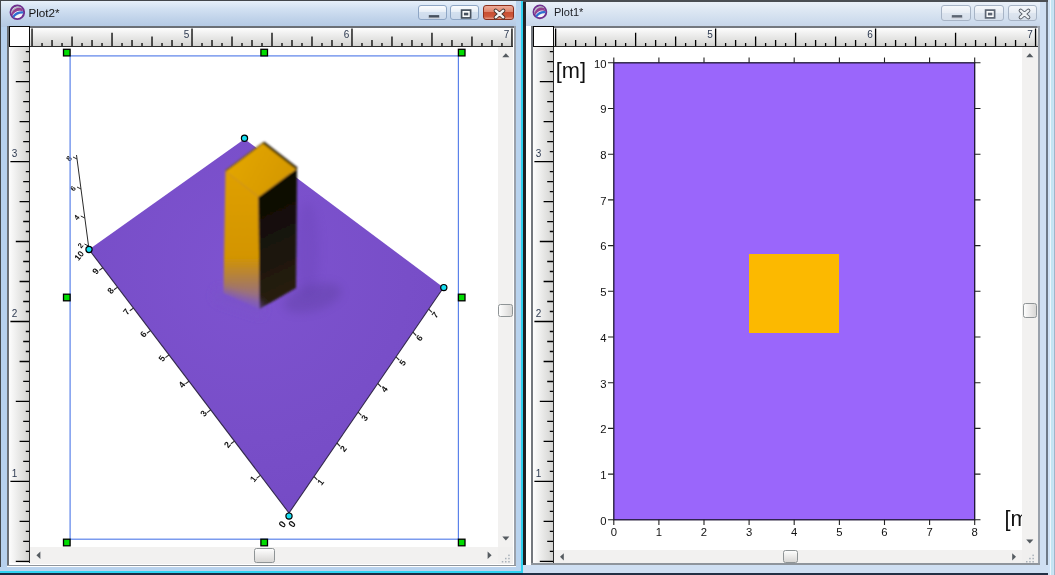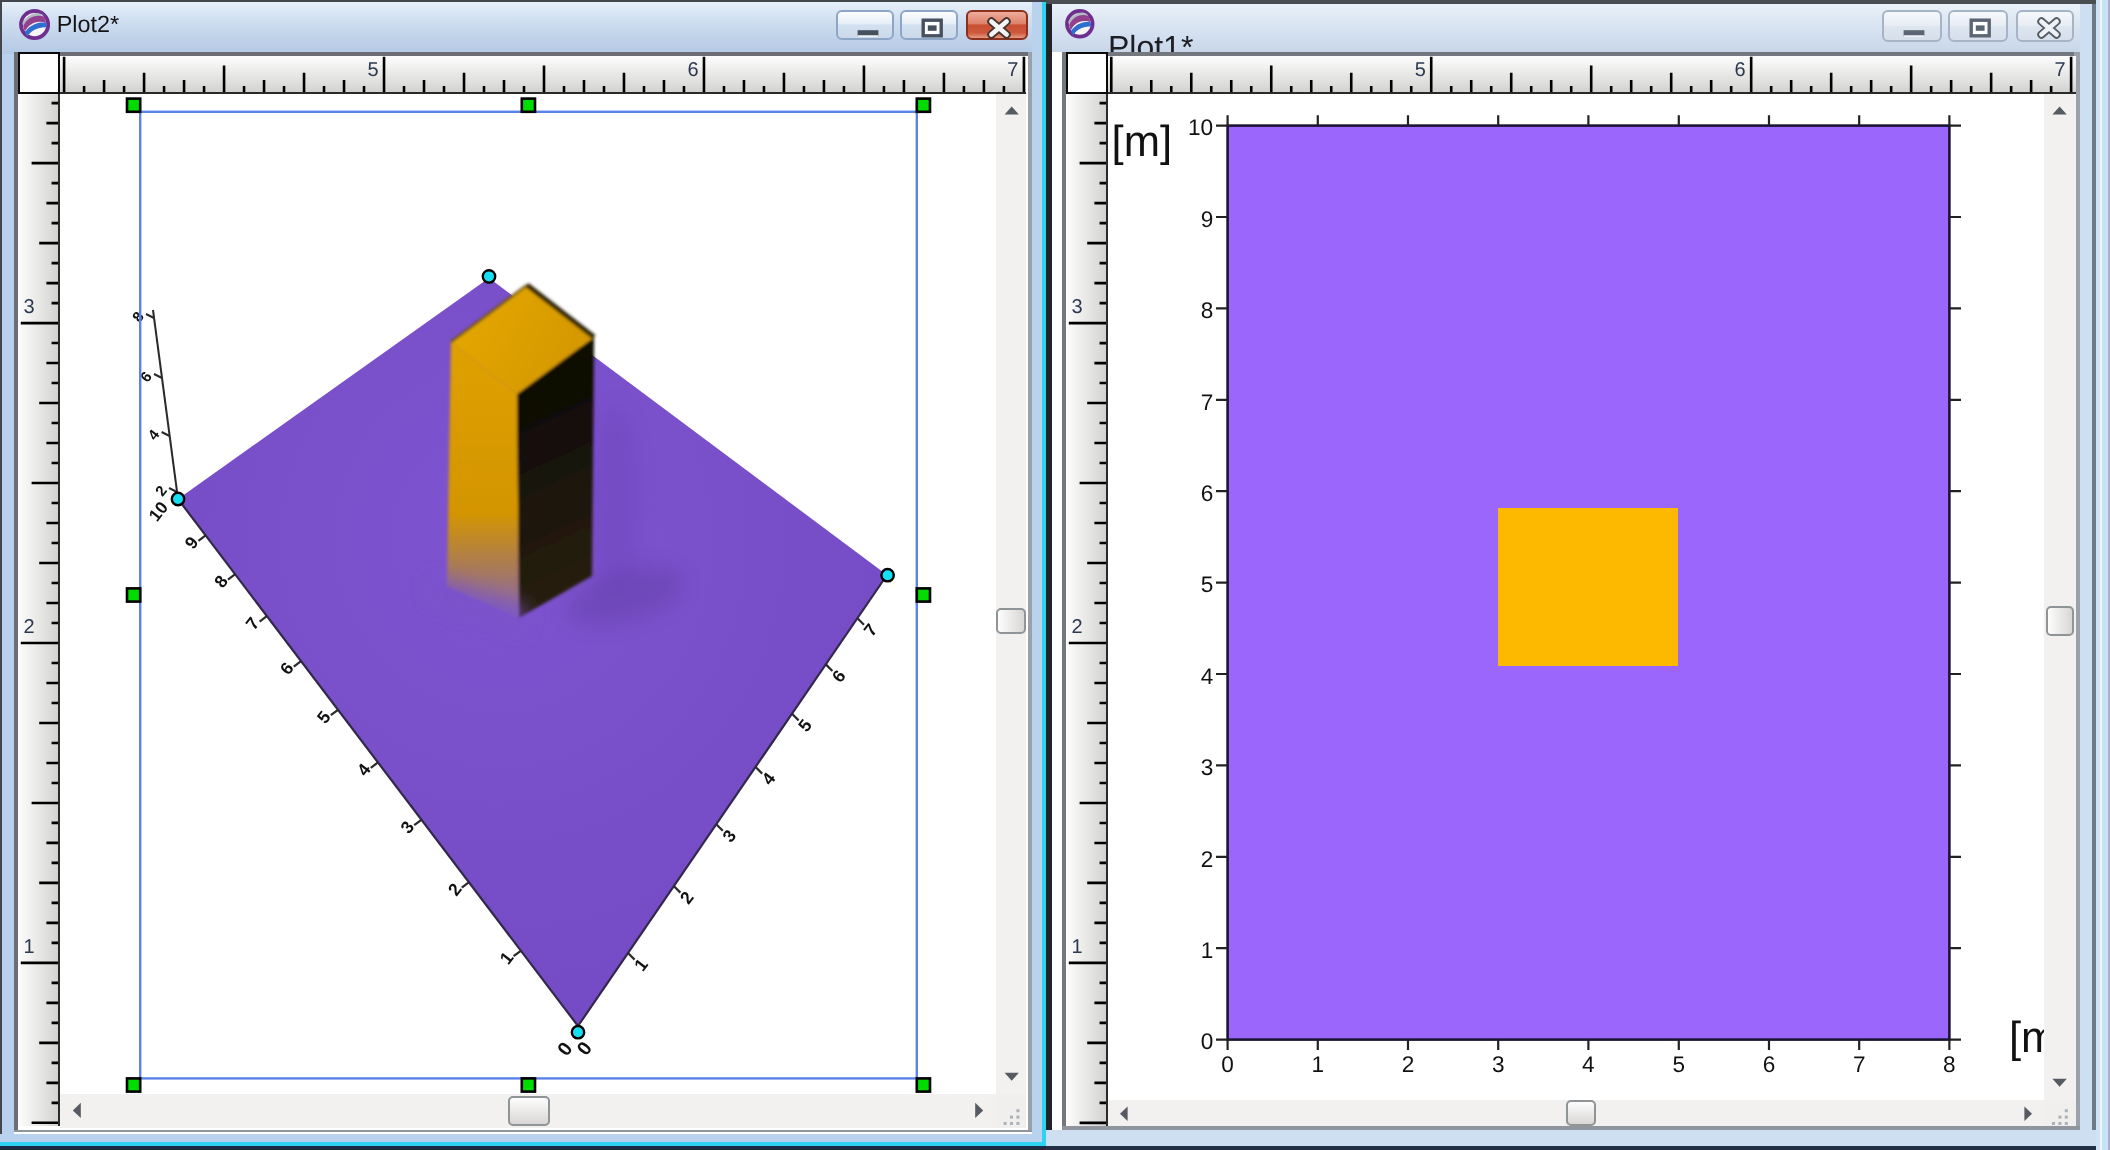--- a/index.html
+++ b/index.html
@@ -92,21 +92,21 @@
 <div class="abs" style="left:0;top:0;width:525px;height:1.6px;background:#4a4e53"></div>
 <div class="abs" style="left:3.2px;top:1.6px;width:521.8px;height:24.8px;background:linear-gradient(#eaf1f9,#dde7f3 35%,#cfddee 75%,#c8d6e9)"></div>
 <svg width="15.8" height="15.8" viewBox="-7.9 -7.9 15.8 15.8" style="position:absolute;left:9.899999999999954px;top:3.9000000000000004px">
 <circle cx="0" cy="0" r="6.4" fill="#f7f5f8" stroke="#6f2f8f" stroke-width="1.9"></circle>
 <g transform="rotate(-18)">
 <path d="M-5.2 -2.6 C -2 -6, 3 -6.2, 5.0 -3.4 L 5.2 -1.6 C 2 -4.6, -2 -4.4, -5.1000000000000005 -0.8 Z" fill="#b4bac4"></path>
 <path d="M-5.300000000000001 -1 C -2.5 -4.6, 2.5 -5, 5.4 -2.2 L 5.4 1 C 2 -2, -2.5 -1.4, -5.300000000000001 1.8 Z" fill="#93418f"></path>
 <path d="M-5.300000000000001 2 C -1.5 -1, 3 -0.6, 5.4 1 L 5.1000000000000005 3.2 C 1.5 1.6, -2.5 2.2, -5.0 4.6 Z" fill="#2f6fd0"></path>
 </g>
 </svg>
-<div class="abs" style="left:31.4px;top:16px;font-size:16px;color:#1c1e24">Plot1*</div>
+<div class="abs" style="left:31.4px;top:6px;font-size:11px;color:#1c1e24">Plot1*</div>
 <div class="abs" style="left:418.7px;top:5.2px;width:29.6px;height:15.4px;border:1px solid #a7b4c6;border-radius:3px;background:linear-gradient(#f5f8fb,#e8edf4 48%,#dde5ef 52%,#d6dfeb)"><svg width="30" height="16" viewBox="0 0 30 16">
           <rect x="9.8" y="9.1" width="10.4" height="3.2" fill="#5c6573"></rect>
           <rect x="9.8" y="11.6" width="10.4" height="0.9" fill="#f8fbfe" opacity="0.9"></rect>
         </svg></div>
 <div class="abs" style="left:451.8px;top:5.2px;width:29.6px;height:15.4px;border:1px solid #a7b4c6;border-radius:3px;background:linear-gradient(#f5f8fb,#e8edf4 48%,#dde5ef 52%,#d6dfeb)"><svg width="30" height="16" viewBox="0 0 30 16">
           <rect x="10.6" y="4.1" width="9" height="7.8" fill="#fdfeff" stroke="#5c6573" stroke-width="1.7"></rect>
           <rect x="12.9" y="6.7" width="4.4" height="2.7" fill="#5c6573"></rect>
         </svg></div>
 <div class="abs" style="left:485.0px;top:5.2px;width:29.6px;height:15.4px;border:1px solid #a7b4c6;border-radius:3px;background:linear-gradient(#f5f8fb,#e8edf4 48%,#dde5ef 52%,#d6dfeb)"><svg width="31" height="16" viewBox="0 0 31 16">
           <g stroke="#555c66" stroke-width="4.1" stroke-linecap="round">

